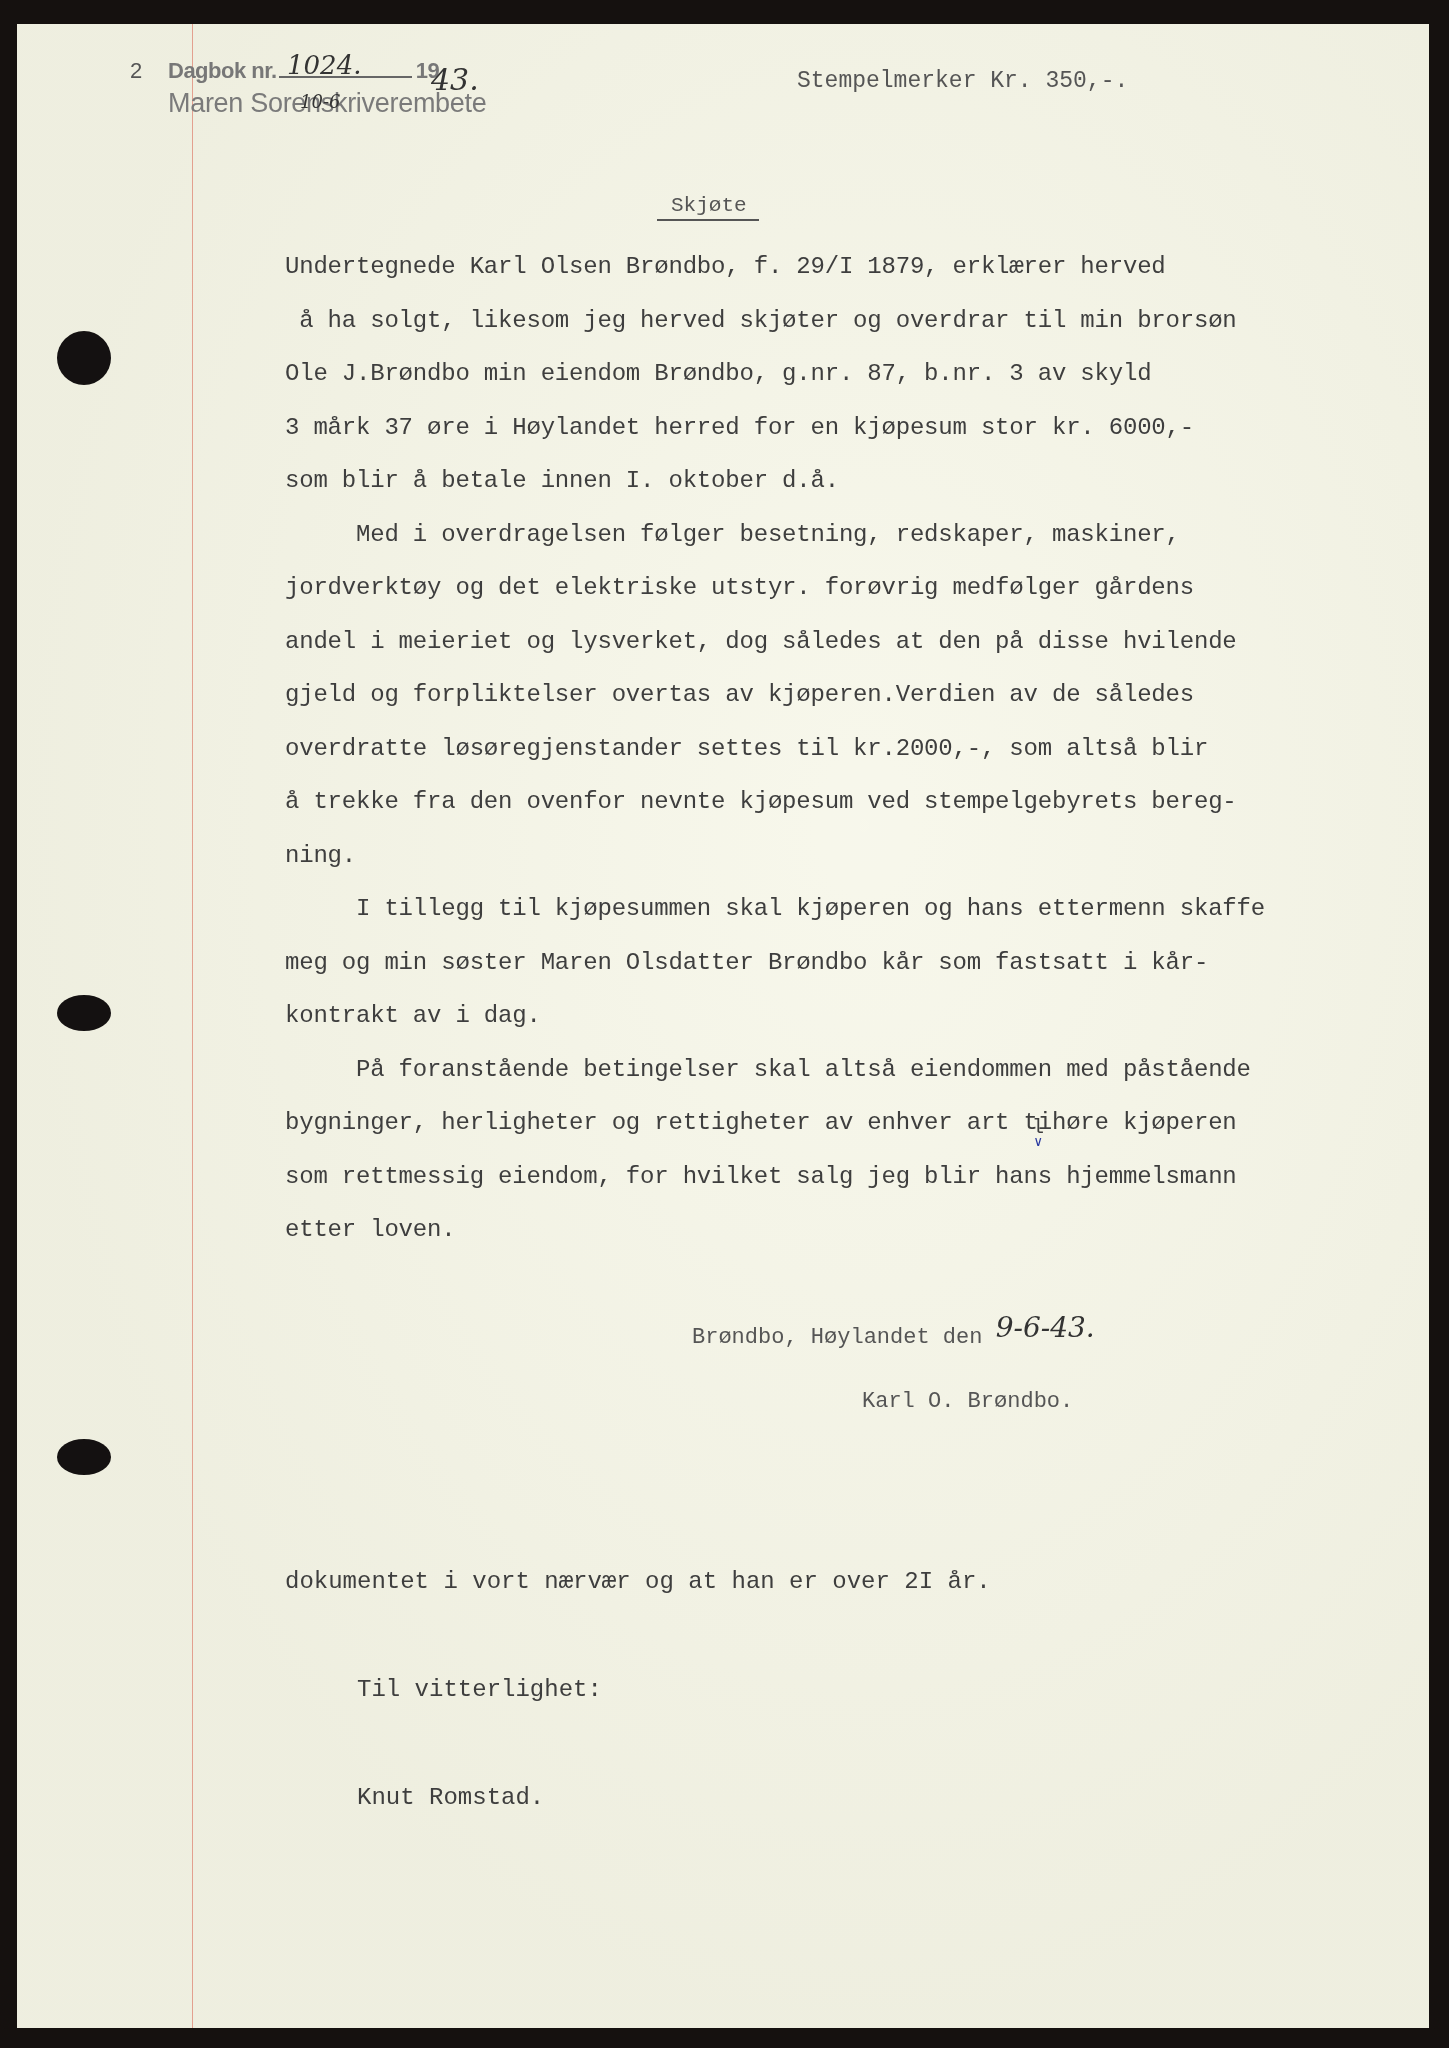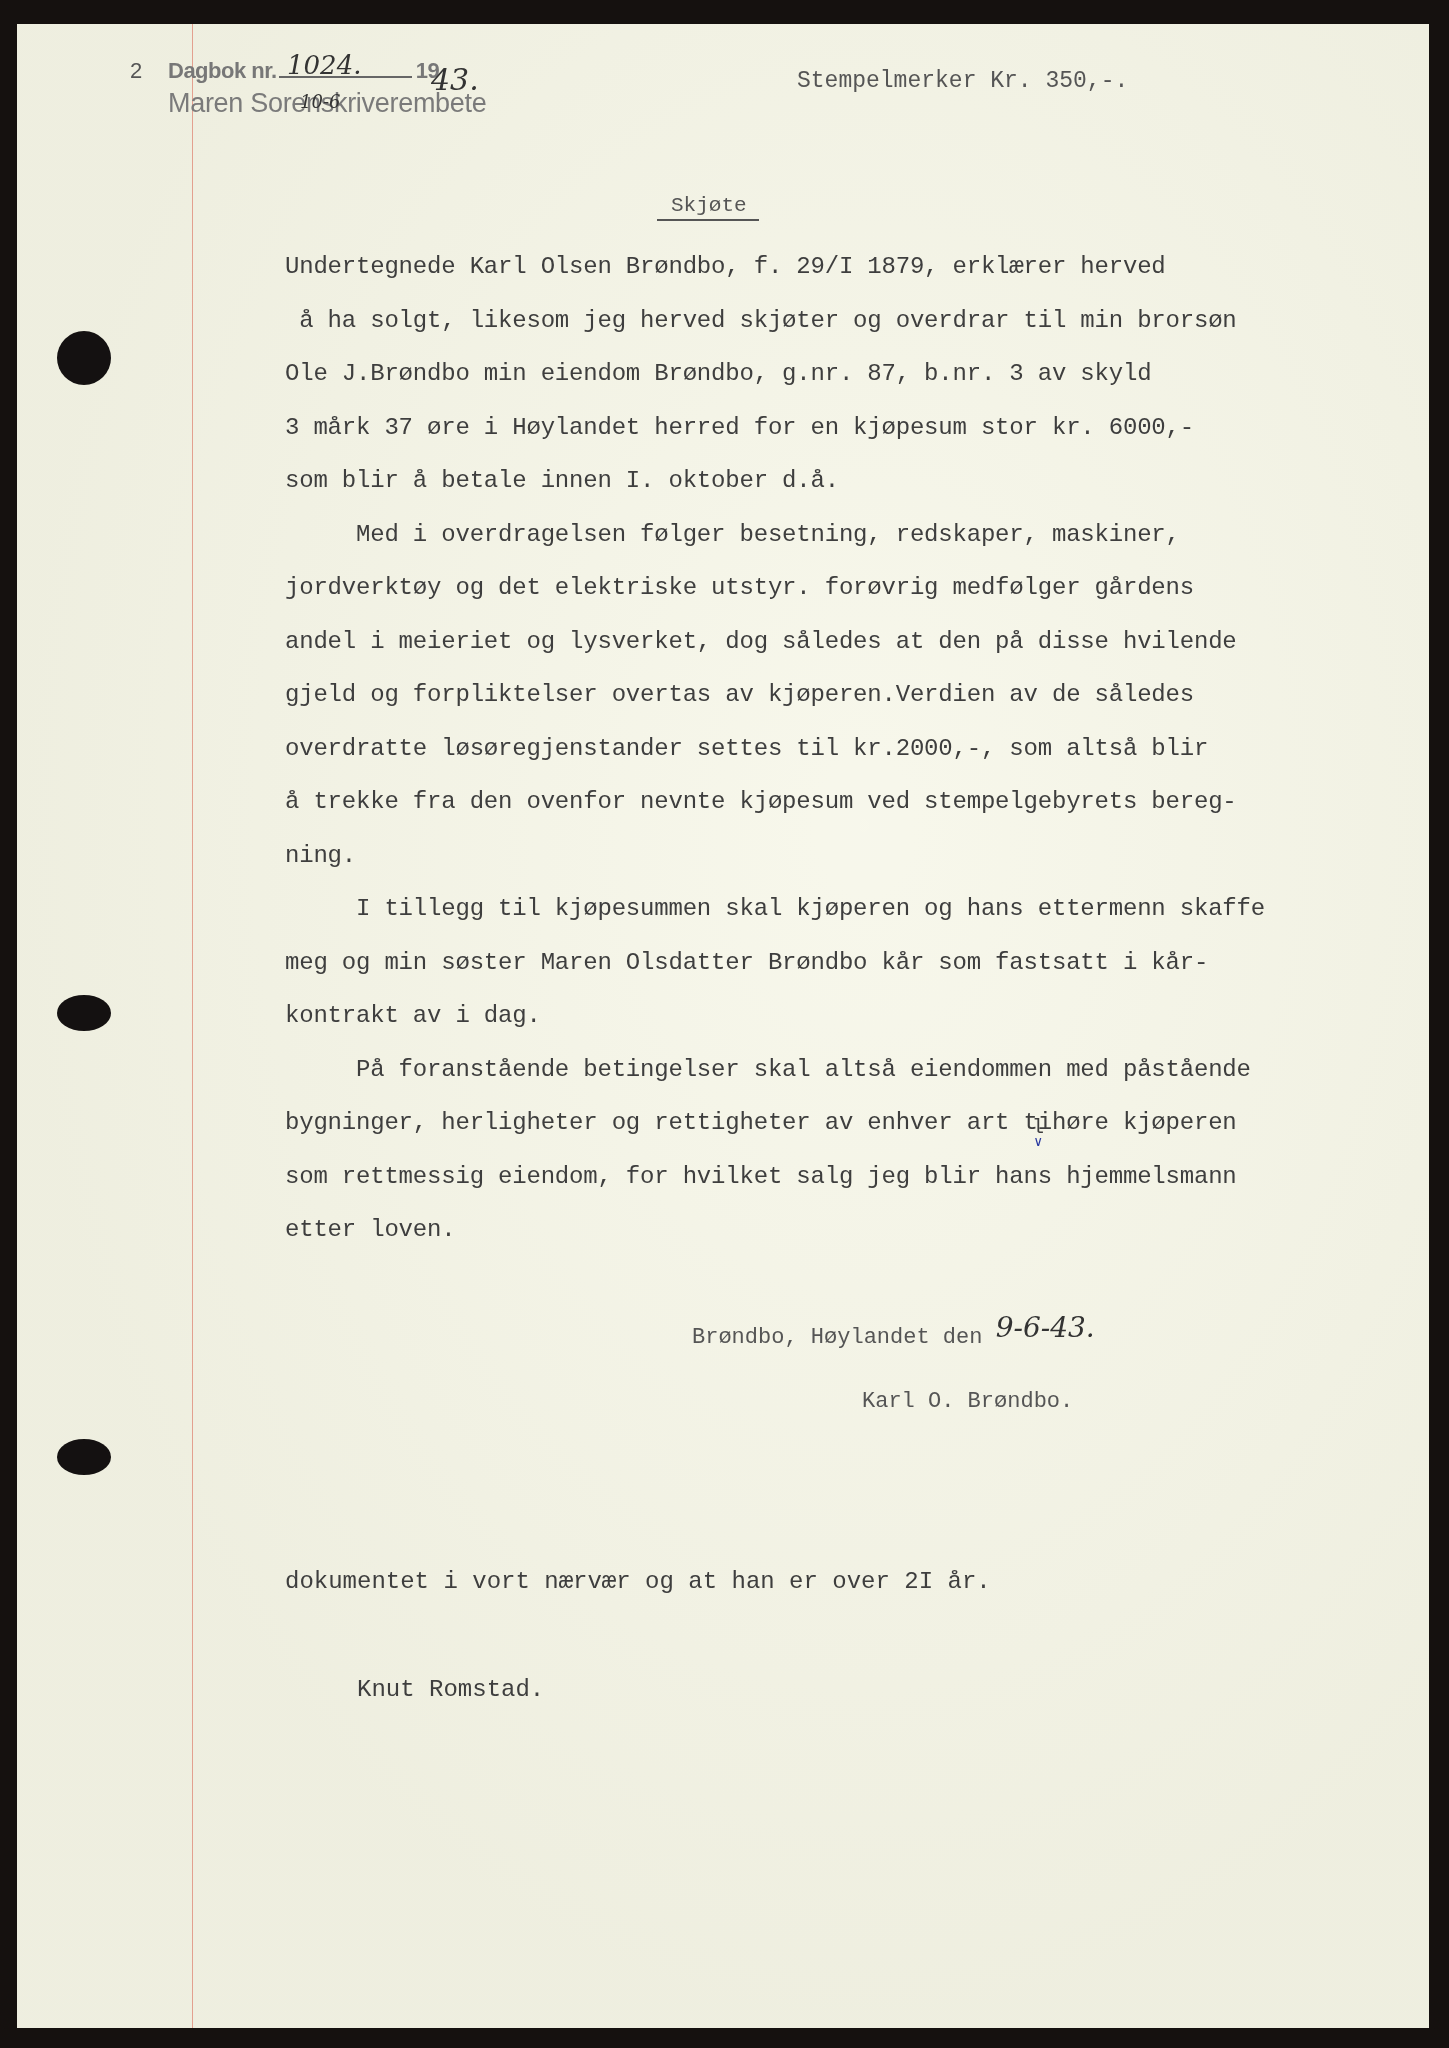--- a/index.html
+++ b/index.html
@@ -160,15 +160,16 @@
     <span class="caret">∨</span>
   </div>
 
   <div class="sig-place">
     <span>Brøndbo, Høylandet den </span><span class="hdate">9-6-43.</span>
   </div>
   <div class="sig-name">Karl O. Brøndbo.</div>
 
   <div class="witness">
     <div class="ln">dokumentet i vort nærvær og at han er over 2I år.</div>
+    <div class="ln">     Til vitterlighet:</div>
     <div class="ln">     Knut Romstad.</div>
   </div>
 </div>
 
 </body></html>

